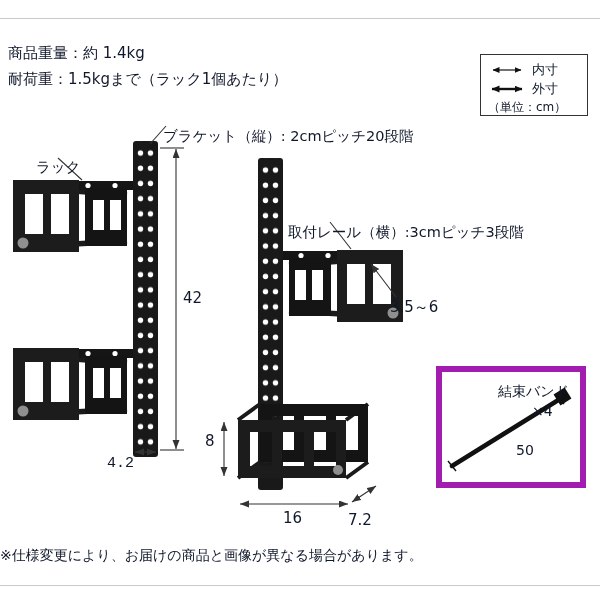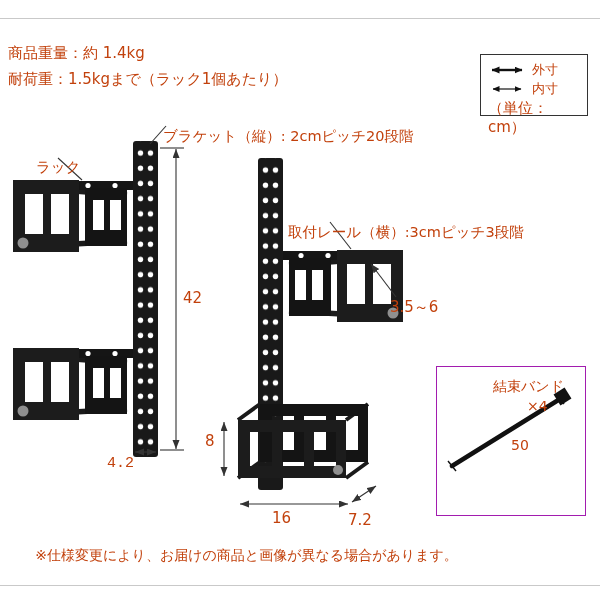--- a/index.html
+++ b/index.html
@@ -1,43 +1,43 @@
 <!DOCTYPE html>
 <html><head>
 <meta charset="utf-8">
 <style>
   html,body{margin:0;padding:0;background:#fff;}
   .page{position:relative;width:600px;height:600px;background:#fff;overflow:hidden;
-        font-family:"DejaVu Sans","Liberation Sans",sans-serif;color:#c2410c;}
+        font-family:"DejaVu Sans","Liberation Sans",sans-serif;color:#0f172a;}
   .divider{position:absolute;left:0;width:600px;height:1px;background:#c9c9c9;}
   .divider.top{top:18px;}
   .divider.bottom{top:585px;}
   .drawing{position:absolute;left:0;top:0;}
   .spec{position:absolute;left:8px;top:40px;font-size:15px;line-height:26px;}
   .legend{position:absolute;left:480px;top:54px;width:108px;height:62px;border:1px solid #333;
           box-sizing:border-box;padding:5px 7px;font-size:13px;background:#fff;}
   .legend-row{display:flex;align-items:center;gap:6px;height:19px;}
-  .legend-unit{font-size:15px;margin-top:1px;}
+  .legend-unit{font-size:12px;margin-top:1px;}
   .lbl{position:absolute;font-size:14.5px;white-space:nowrap;margin-top:20px;}
   .bracket-lbl{left:163px;top:107px;}
   .rack-lbl{left:36px;top:138px;}
   .rail-lbl{left:288px;top:203px;}
   .dim{position:absolute;font-size:15px;white-space:nowrap;}
   .dim-42{left:183px;top:289px;}
   .dim-42w{left:107px;top:455px;font-family:Liberation Mono, monospace;}
   .dim-rail{left:390px;top:298px;}
   .dim-8{left:205px;top:432px;}
-  .dim-16{left:272px;top:509px;}
+  .dim-16{left:283px;top:509px;}
   .dim-72{left:348px;top:511px;}
-  .tiebox{position:absolute;left:436px;top:366px;width:150px;height:150px;border:1px solid #a21caf;
+  .tiebox{position:absolute;left:436px;top:366px;width:150px;height:122px;border:6px solid #a21caf;
           box-sizing:border-box;font-size:14px;background:transparent;}
   .tie-label{position:absolute;left:56px;top:11px;white-space:nowrap;}
   .tie-qty{position:absolute;left:90px;top:31px;white-space:nowrap;}
   .tie-len{position:absolute;left:74px;top:70px;}
-  .note{position:absolute;left:0;top:547px;width:493px;text-align:center;font-size:14px;}
+  .note{position:absolute;left:0;top:547px;width:493px;font-size:14px;}
 </style>
 </head>
 <body>
 
 <div class="page">
 
   <div class="divider top"></div>
 
   <svg class="drawing" width="600" height="600" viewBox="0 0 600 600">
     <defs>
@@ -111,38 +111,38 @@
 
   <div class="spec">
     <div>商品重量：約 1.4kg</div>
     <div>耐荷重：1.5kgまで（ラック1個あたり）</div>
   </div>
 
   <div class="legend">
     <div class="legend-row">
       <svg width="38" height="12" viewBox="0 0 38 12">
         <defs>
+          <marker id="la2" markerWidth="7" markerHeight="7" refX="6.5" refY="3" orient="auto-start-reverse" markerUnits="userSpaceOnUse">
+            <path d="M0,0 L7,3 L0,6 Z" fill="#111"></path>
+          </marker>
+        </defs>
+        <line x1="5" y1="6" x2="33" y2="6" stroke="#111" stroke-width="1.2" marker-start="url(#la2)" marker-end="url(#la2)"></line>
+      </svg>
+      <span>内寸</span>
+    </div>
+    <div class="legend-row">
+      <svg width="38" height="12" viewBox="0 0 38 12">
+        <defs>
           <marker id="la1" markerWidth="8" markerHeight="8" refX="7.5" refY="3.5" orient="auto-start-reverse" markerUnits="userSpaceOnUse">
             <path d="M0,0 L8,3.5 L0,7 Z" fill="#111"></path>
           </marker>
         </defs>
         <line x1="4" y1="6" x2="34" y2="6" stroke="#111" stroke-width="2.4" marker-start="url(#la1)" marker-end="url(#la1)"></line>
       </svg>
       <span>外寸</span>
-    </div>
-    <div class="legend-row">
-      <svg width="38" height="12" viewBox="0 0 38 12">
-        <defs>
-          <marker id="la2" markerWidth="7" markerHeight="7" refX="6.5" refY="3" orient="auto-start-reverse" markerUnits="userSpaceOnUse">
-            <path d="M0,0 L7,3 L0,6 Z" fill="#111"></path>
-          </marker>
-        </defs>
-        <line x1="5" y1="6" x2="33" y2="6" stroke="#111" stroke-width="1.2" marker-start="url(#la2)" marker-end="url(#la2)"></line>
-      </svg>
-      <span>内寸</span>
     </div>
     <div class="legend-unit">（単位：cm）</div>
   </div>
 
   <div class="lbl bracket-lbl">ブラケット（縦）: 2cmピッチ20段階</div>
   <div class="lbl rack-lbl">ラック</div>
   <div class="lbl rail-lbl">取付レール（横）:3cmピッチ3段階</div>
 
   <div class="dim dim-42">42</div>
   <div class="dim dim-42w">4.2</div>

